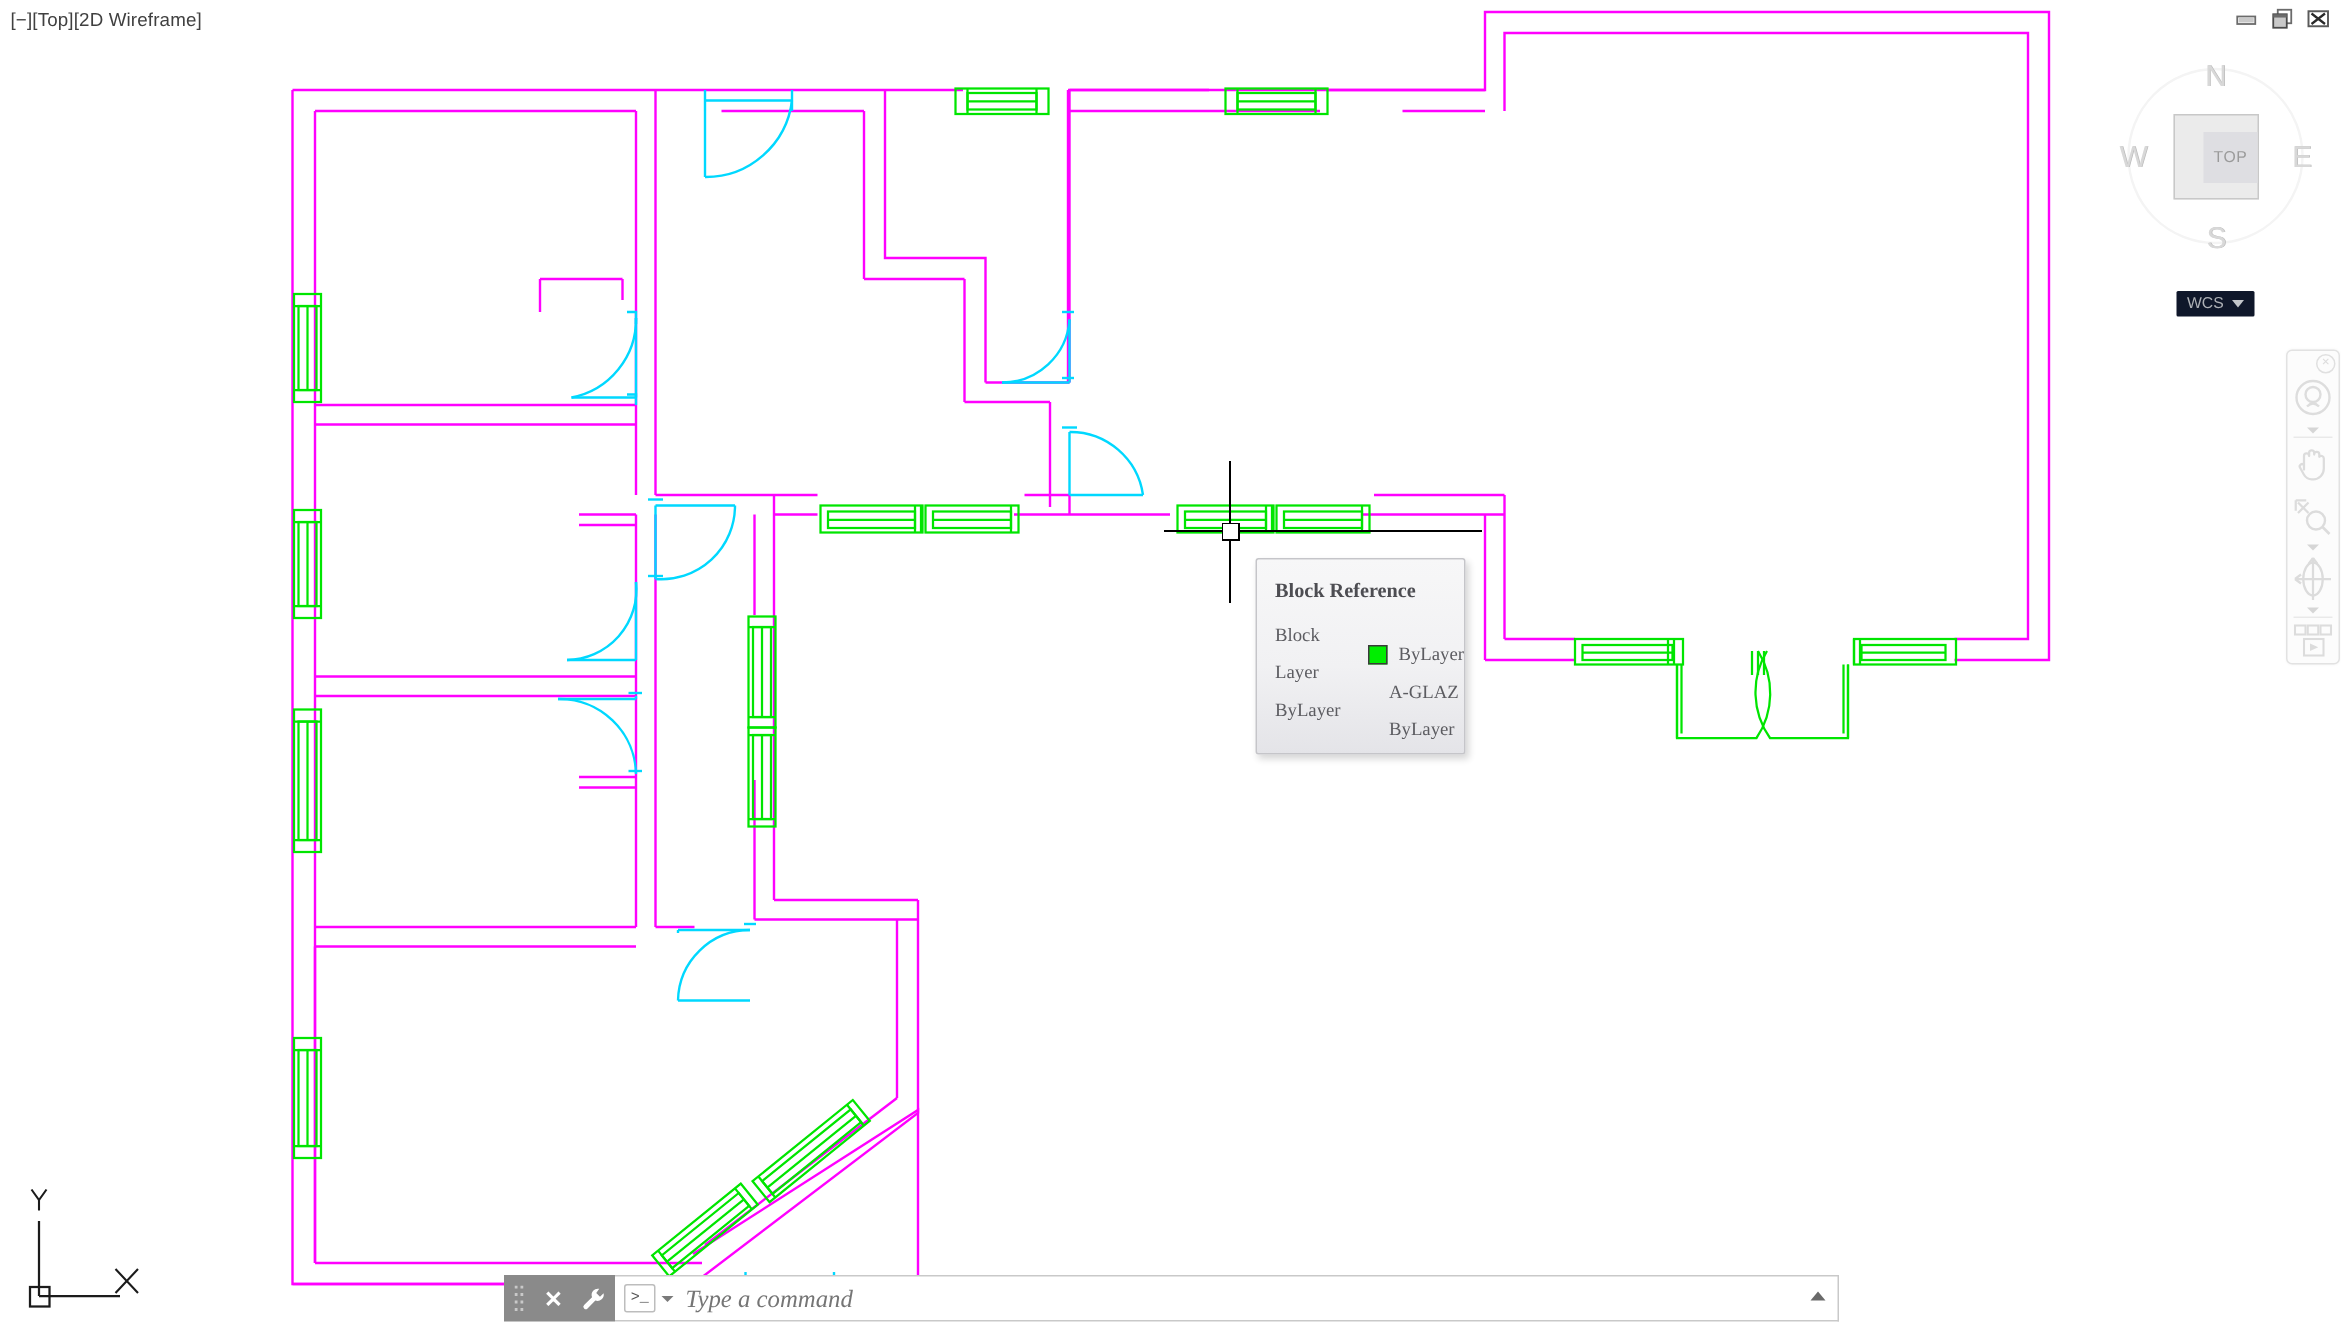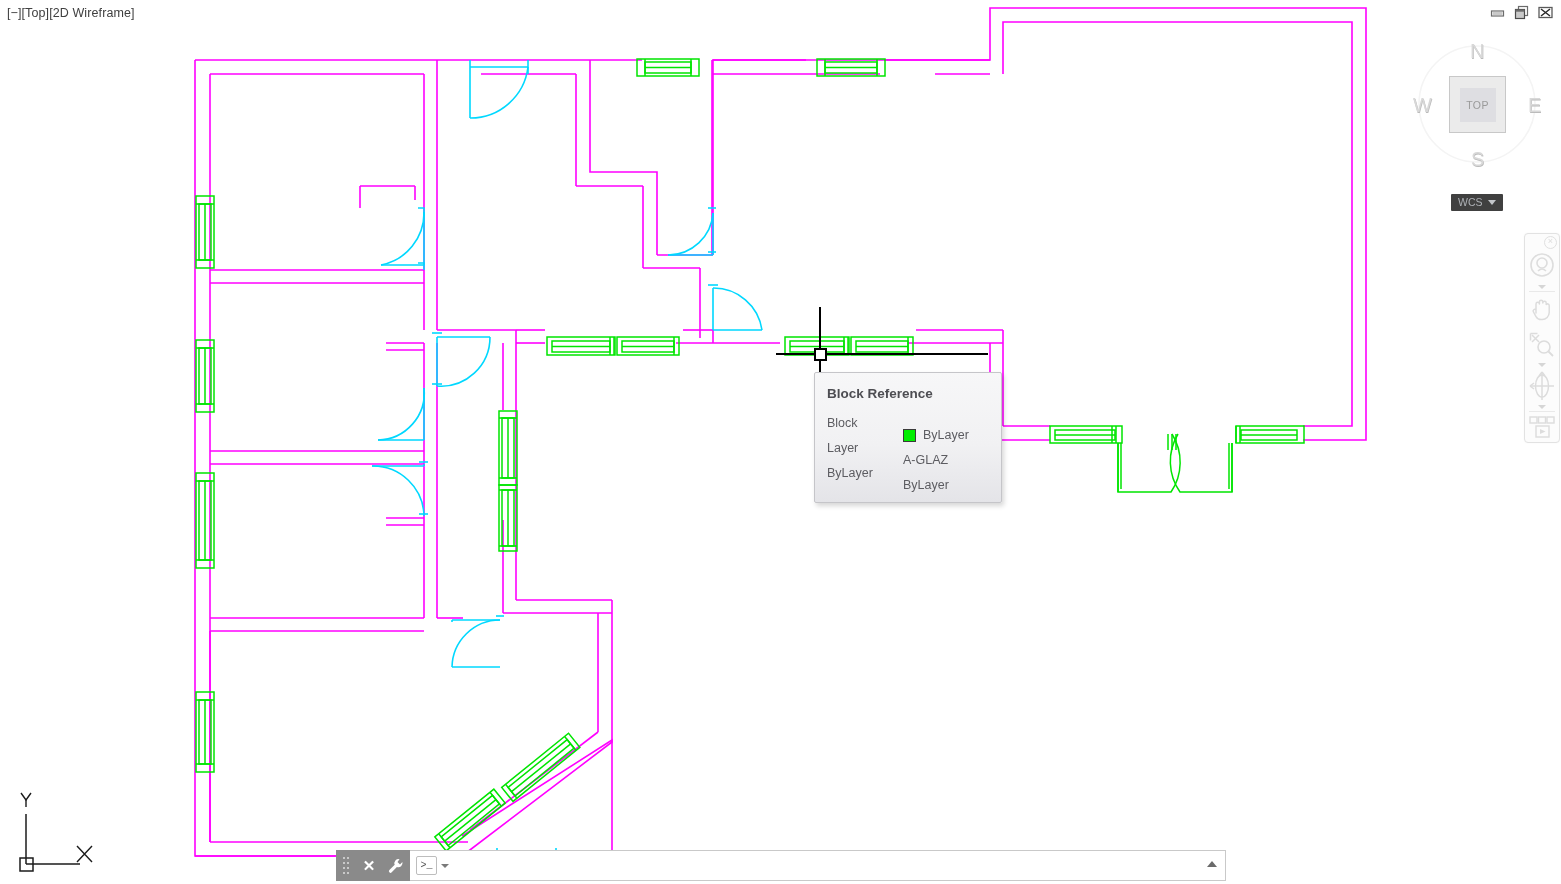--- a/index.html
+++ b/index.html
@@ -49,30 +49,30 @@
   }
   #cube-n { left: 66px; top: 14px; }
   #cube-w { left: 9px; top: 68px; }
   #cube-e { left: 124px; top: 68px; }
   #cube-s { left: 67px; top: 122px; }
   #cube-top-face {
     position: absolute; left: 45px; top: 50px;
     width: 55px; height: 55px;
     border: 1px solid #c8c8c8;
     background: #ebebeb;
-    display: flex; align-items: center; justify-content: center;
+    display: flex; align-items: center; justify-content: flex-end;
   }
   #cube-top-inner {
     width: 36px; height: 34px; background: #dedee2;
     display: flex; align-items: center; justify-content: center;
     font-size: 10.5px; color: #9a9a9a; letter-spacing: .4px;
   }
   #wcs-chip {
     position: absolute; left: 1451px; top: 194px;
-    background: #404040; color: #aeb1b6;
+    background: #0f172a; color: #aeb1b6;
     font-size: 10.5px; padding: 2px 7px 3px 7px;
     display: flex; align-items: center; gap: 5px;
     border-radius: 1px;
   }
   #wcs-chip .tri {
     width: 0;height: 0;border-left: 4.5px solid transparent;
     border-right: 4.5px solid transparent; border-top: 5px solid #c3c6ca;
   }
 
   
@@ -94,28 +94,29 @@
   .nav-sep { width: 26px; height: 1px; background: #e9e9e9; margin: 2px 0; }
   #nav-close {
     position: absolute; right: 2px; top: 2px;
     width: 11px; height: 11px; border-radius: 50%;
     border: 1px solid #e0e0e0; color: #dcdcdc;
     font-size: 9px; line-height: 9px; text-align: center;
   }
 
   
   #tooltip {
-    position: absolute; left: 814px; top: 372px;
-    width: 188px; height: 131px;
+    position: absolute; left: 837px; top: 372px;
+    width: 140px; height: 131px;
     background: linear-gradient(to bottom, #f7f7f8 0%, #f1f1f3 55%, #e4e4e8 100%);
     border: 1px solid #c5c5c9;
     border-radius: 2px;
     box-shadow: 2px 3px 5px rgba(0,0,0,.16);
     box-sizing: border-box;
     padding: 13px 0 0 12px;
+    font-family: Liberation Serif, serif;
   }
   #tooltip-title {
     font-size: 13.5px; font-weight: bold; color: #4d4d52;
     margin-bottom: 9px;
   }
   .tip-row {
     display: flex; align-items: center;
     font-size: 12.5px; color: #5c5c61;
     height: 25px;
   }
@@ -578,17 +579,18 @@
     </div>
     <div id="cmd-close">✕</div>
     <div id="cmd-tools">
       <svg width="18" height="18" viewBox="0 0 18 18">
         <path d="M12.5 2.2 a4.2 4.2 0 0 0 -4.8 5.6 L2.4 13 a1.6 1.6 0 0 0 2.3 2.3 l5.2 -5.3 a4.2 4.2 0 0 0 5.5 -4.9 L13 7.5 L10.5 5 z" fill="#ffffff"></path>
       </svg>
     </div>
     <div id="cmd-input-wrap">
       <span id="cmd-prompt-icon">&gt;_</span>
       <span id="cmd-prompt-caret"></span>
+      <input id="cmd-input" type="text" placeholder="Type a command" style="">
       <span id="cmd-expand"></span>
     </div>
   </div>
 
 </div>
 
 </body></html>

